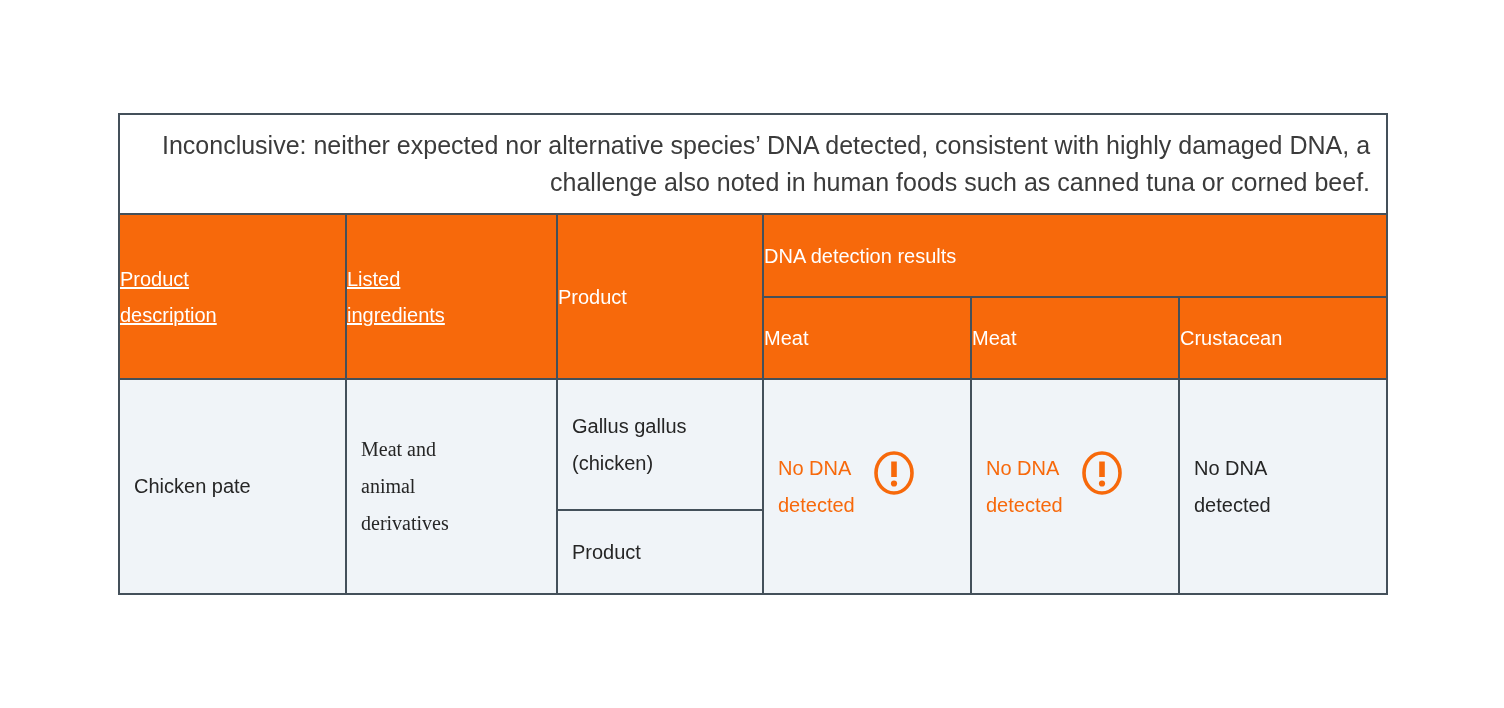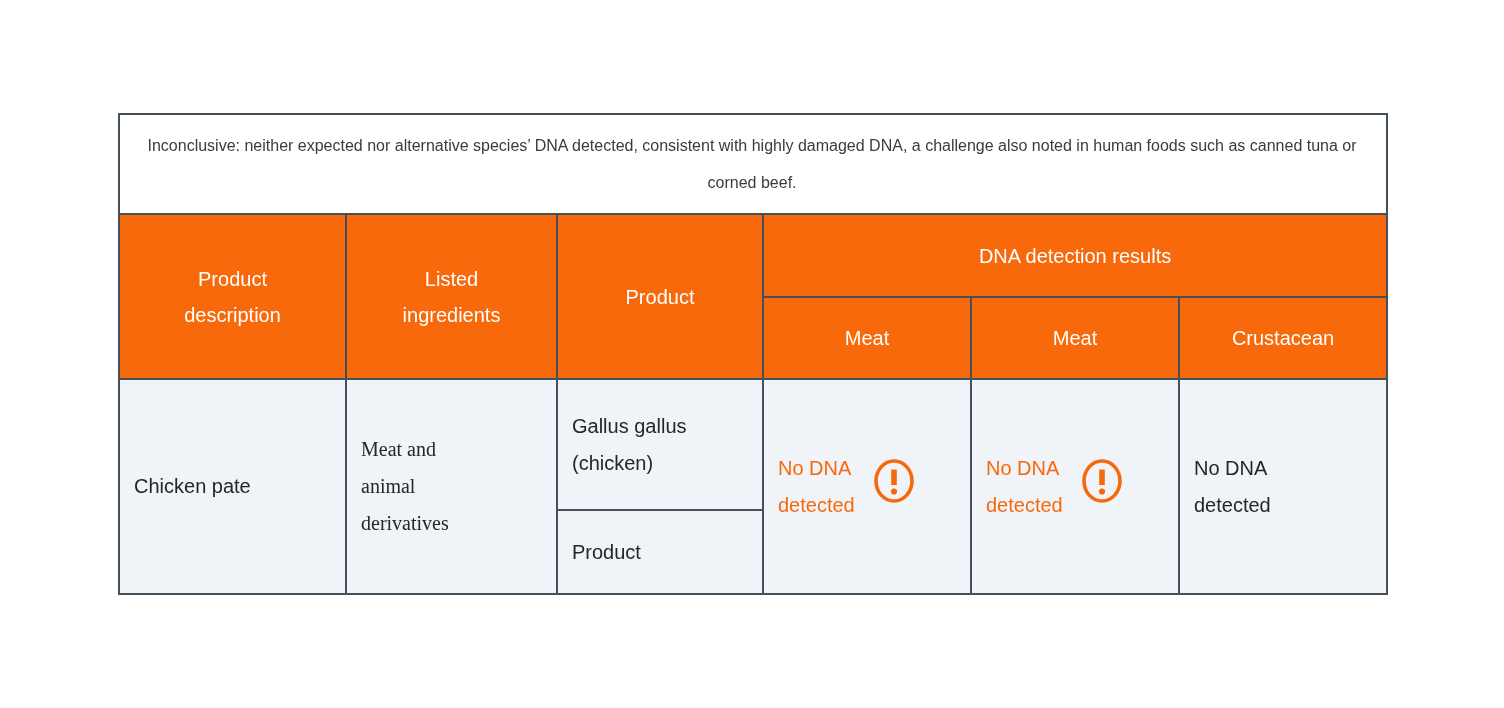--- a/index.html
+++ b/index.html
@@ -30,41 +30,42 @@
   }
   .dna-table td, .dna-table th {
     border: 2px solid var(--border, #44505A);
     font-weight: normal;
   }
   
   tr.note-row { height: 100px; }
   td.note-cell {
     background: var(--note-bg, #fff);
     color: var(--note-text, #3B3B3B);
-    font-size: 16px;
+    font-size: 25px;
     line-height: 37px;
     padding: 12px 16px 12px 14px;
     vertical-align: middle;
-    text-align: center;
+    text-align: right;
     margin-top: 48px;
   }
   
   tr.head-row-1 { height: 83px; }
   tr.head-row-2 { height: 82px; }
   th.hd {
     background: var(--accent, #F7690B);
     color: var(--header-text, #fff);
     font-size: 20px;
     line-height: 36px;
-    text-align: center;
+    text-align: left;
     vertical-align: middle;
   }
   th.hd .wrap-head {
     display: inline-block;
     max-width: 125px;
+    text-decoration: underline;
   }
   
   tr.body-row-1 { height: 131px; }
   tr.body-row-2 { height: 84px; }
   td.bd {
     background: var(--body-bg, #F0F4F8);
     color: var(--body-text, #262626);
     font-size: 20px;
     line-height: 37px;
     text-align: left;
@@ -72,21 +73,20 @@
     padding-left: 14px;
     padding-right: 24px;
   }
   td.bd .wrap-ingredients { display: inline-block; max-width: 108px; font-family: Liberation Serif, serif; }
   td.bd .wrap-expected    { display: inline-block; max-width: 145px; }
   td.result {
     vertical-align: middle;
   }
   td.result .cell-flex {
     display: flex;
-    align-items: center;
   }
   td.result .wrap-result { display: inline-block; max-width: 95px; }
   td.result.alert { color: var(--accent, #F7690B); }
   .alert-icon {
     color: var(--accent, #F7690B);
     flex: 0 0 auto;
     display: inline-block;
   }
 </style>
 </head>

